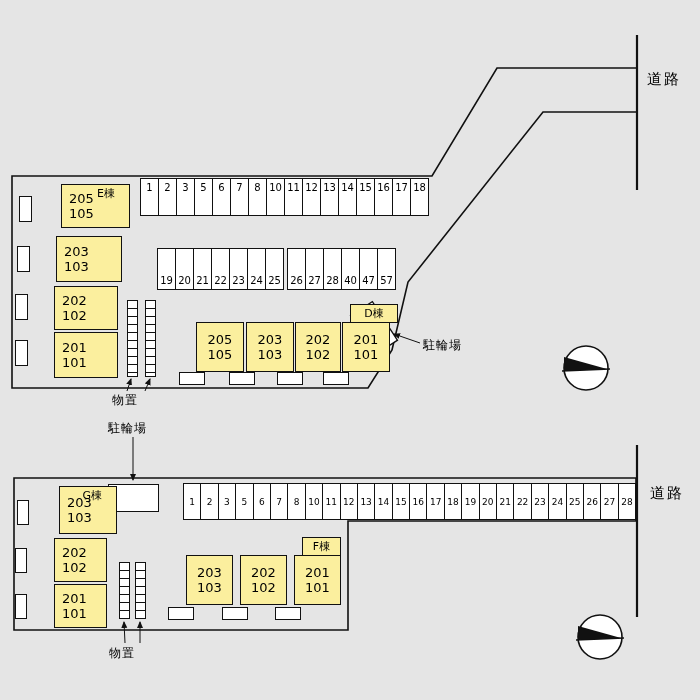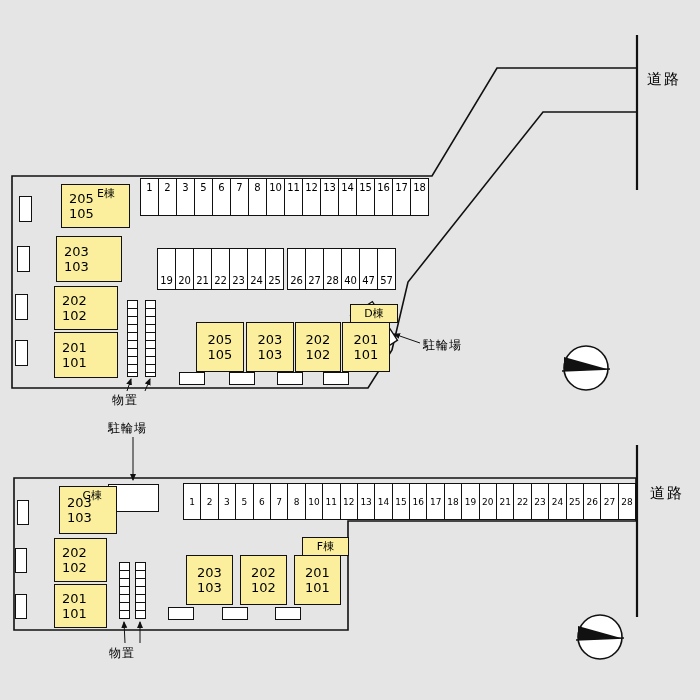--- a/index.html
+++ b/index.html
@@ -210,21 +210,21 @@
 102</span>
   </div>
   <div class="room" style="left:26px;top:584px;width:53px;height:44px;">
     <span class="nums">201
 101</span>
   </div>
   <div class="porch" style="left:17px;top:500px;width:12px;height:25px;"></div>
   <div class="porch" style="left:15px;top:548px;width:12px;height:25px;"></div>
   <div class="porch" style="left:15px;top:594px;width:12px;height:25px;"></div>
 
-  <div class="wing-box" style="left:266px;top:537px;width:47px;height:19px;">
+  <div class="wing-box" style="left:266px;top:537px;width:39px;height:19px;">
     <span>F棟</span>
   </div>
   <div class="room center" style="left:158px;top:555px;width:47px;height:50px;">
     <span class="nums">203
 103</span>
   </div>
   <div class="room center" style="left:212px;top:555px;width:47px;height:50px;">
     <span class="nums">202
 102</span>
   </div>

